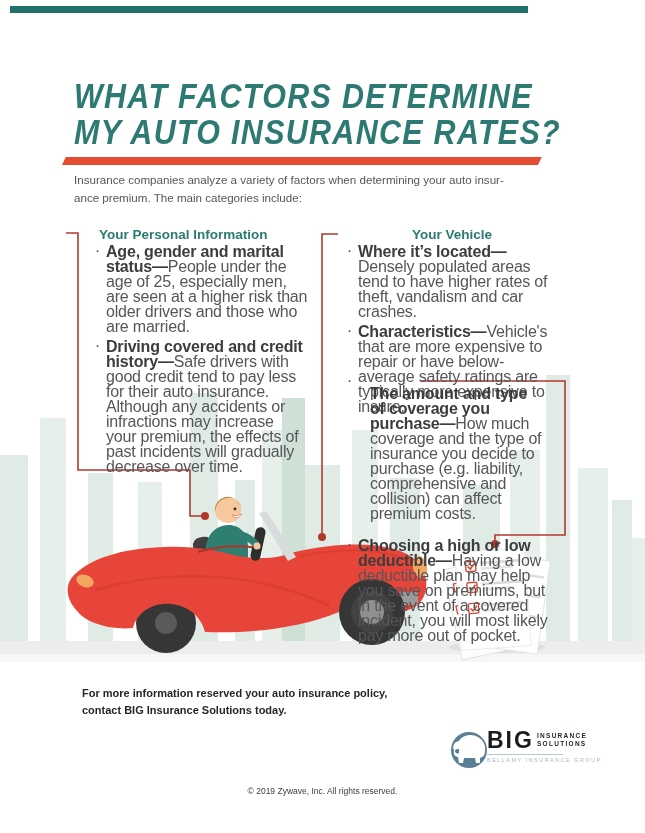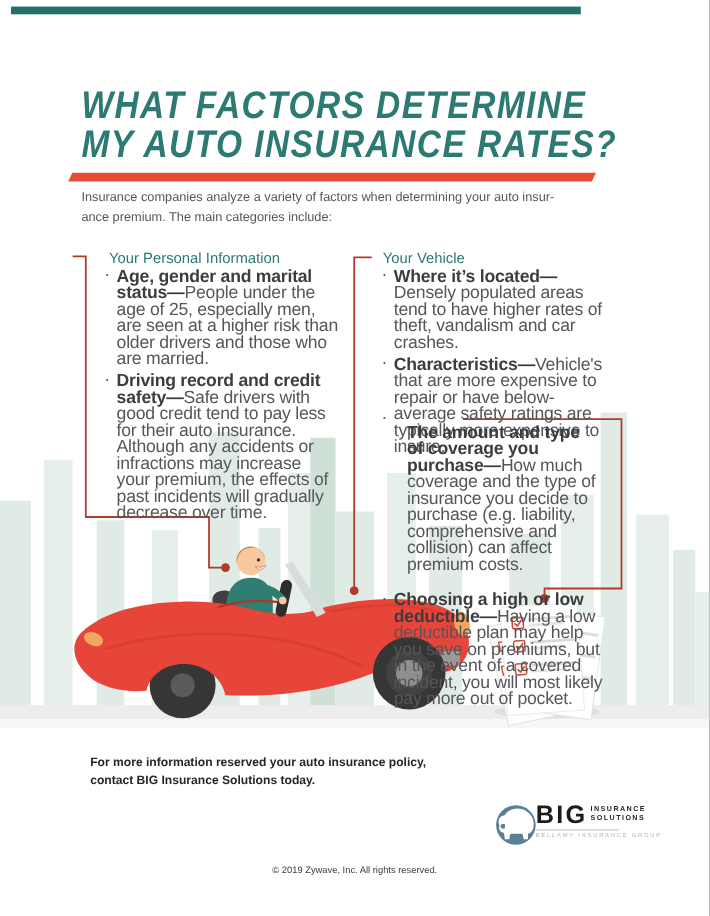--- a/index.html
+++ b/index.html
@@ -25,23 +25,23 @@
   .intro{
     position:absolute;left:74px;top:171px;width:470px;
     color:#55565a;font-size:11.6px;line-height:17.5px;
   }
   
   .section{position:absolute;}
   .sec-personal{left:96px;top:227px;width:212px;}
   .sec-vehicle{left:348px;top:227px;width:208px;}
   .sec-policy{left:348px;top:374px;width:210px;}
   .sec-heading{
-    color:#2b7a73;font-weight:normal;font-size:13.5px;line-height:16px;margin:0 0 1px 3px;
-  }
-  .sec-policy .sec-heading,.sec-vehicle .sec-heading{margin-left:0;}
+    color:#2b7a73;font-weight:bold;font-size:13.5px;line-height:16px;margin:0 0 1px 3px;
+  }
+  .sec-policy .sec-heading,.sec-vehicle .sec-heading{margin-left:0;text-align:center;}
   .bullet{display:flex;margin-top:5px;}
   .bullet:first-of-type{margin-top:0;}
   .bullet .marker{
     flex:0 0 10px;color:#4a4b4e;font-weight:bold;font-size:11px;line-height:15px;
   }
   .bullet .btext{
     flex:1;color:#55565a;font-size:16px;line-height:15px;letter-spacing:-0.2px;
   }
   .bullet .btext b{color:#3b3d3f;}
   
@@ -204,21 +204,21 @@
   </svg>
 
   <div class="section sec-personal">
     <h2 class="sec-heading">Your Personal Information</h2>
     <div class="bullet">
       <span class="marker">·</span>
       <p class="btext" style="margin:0"><b>Age, gender and marital status—</b><span>People under the age of 25, especially men, are seen at a higher risk than older drivers and those who are married.</span></p>
     </div>
     <div class="bullet">
       <span class="marker">·</span>
-      <p class="btext" style="margin:0"><b>Driving record and credit safety—</b><span>Safe drivers with good credit tend to pay less for their auto insurance. Although any accidents or infractions may increase your premium, the effects of past incidents will gradually decrease over time.</span></p>
+      <p class="btext" style="margin:0"><b>Driving covered and credit history—</b><span>Safe drivers with good credit tend to pay less for their auto insurance. Although any accidents or infractions may increase your premium, the effects of past incidents will gradually decrease over time.</span></p>
     </div>
   </div>
 
   <div class="section sec-vehicle">
     <h2 class="sec-heading">Your Vehicle</h2>
     <div class="bullet">
       <span class="marker">·</span>
       <p class="btext" style="margin:0"><b>Where it’s located—</b><span>Densely populated areas tend to have higher rates of theft, vandalism and car crashes.</span></p>
     </div>
     <div class="bullet">

